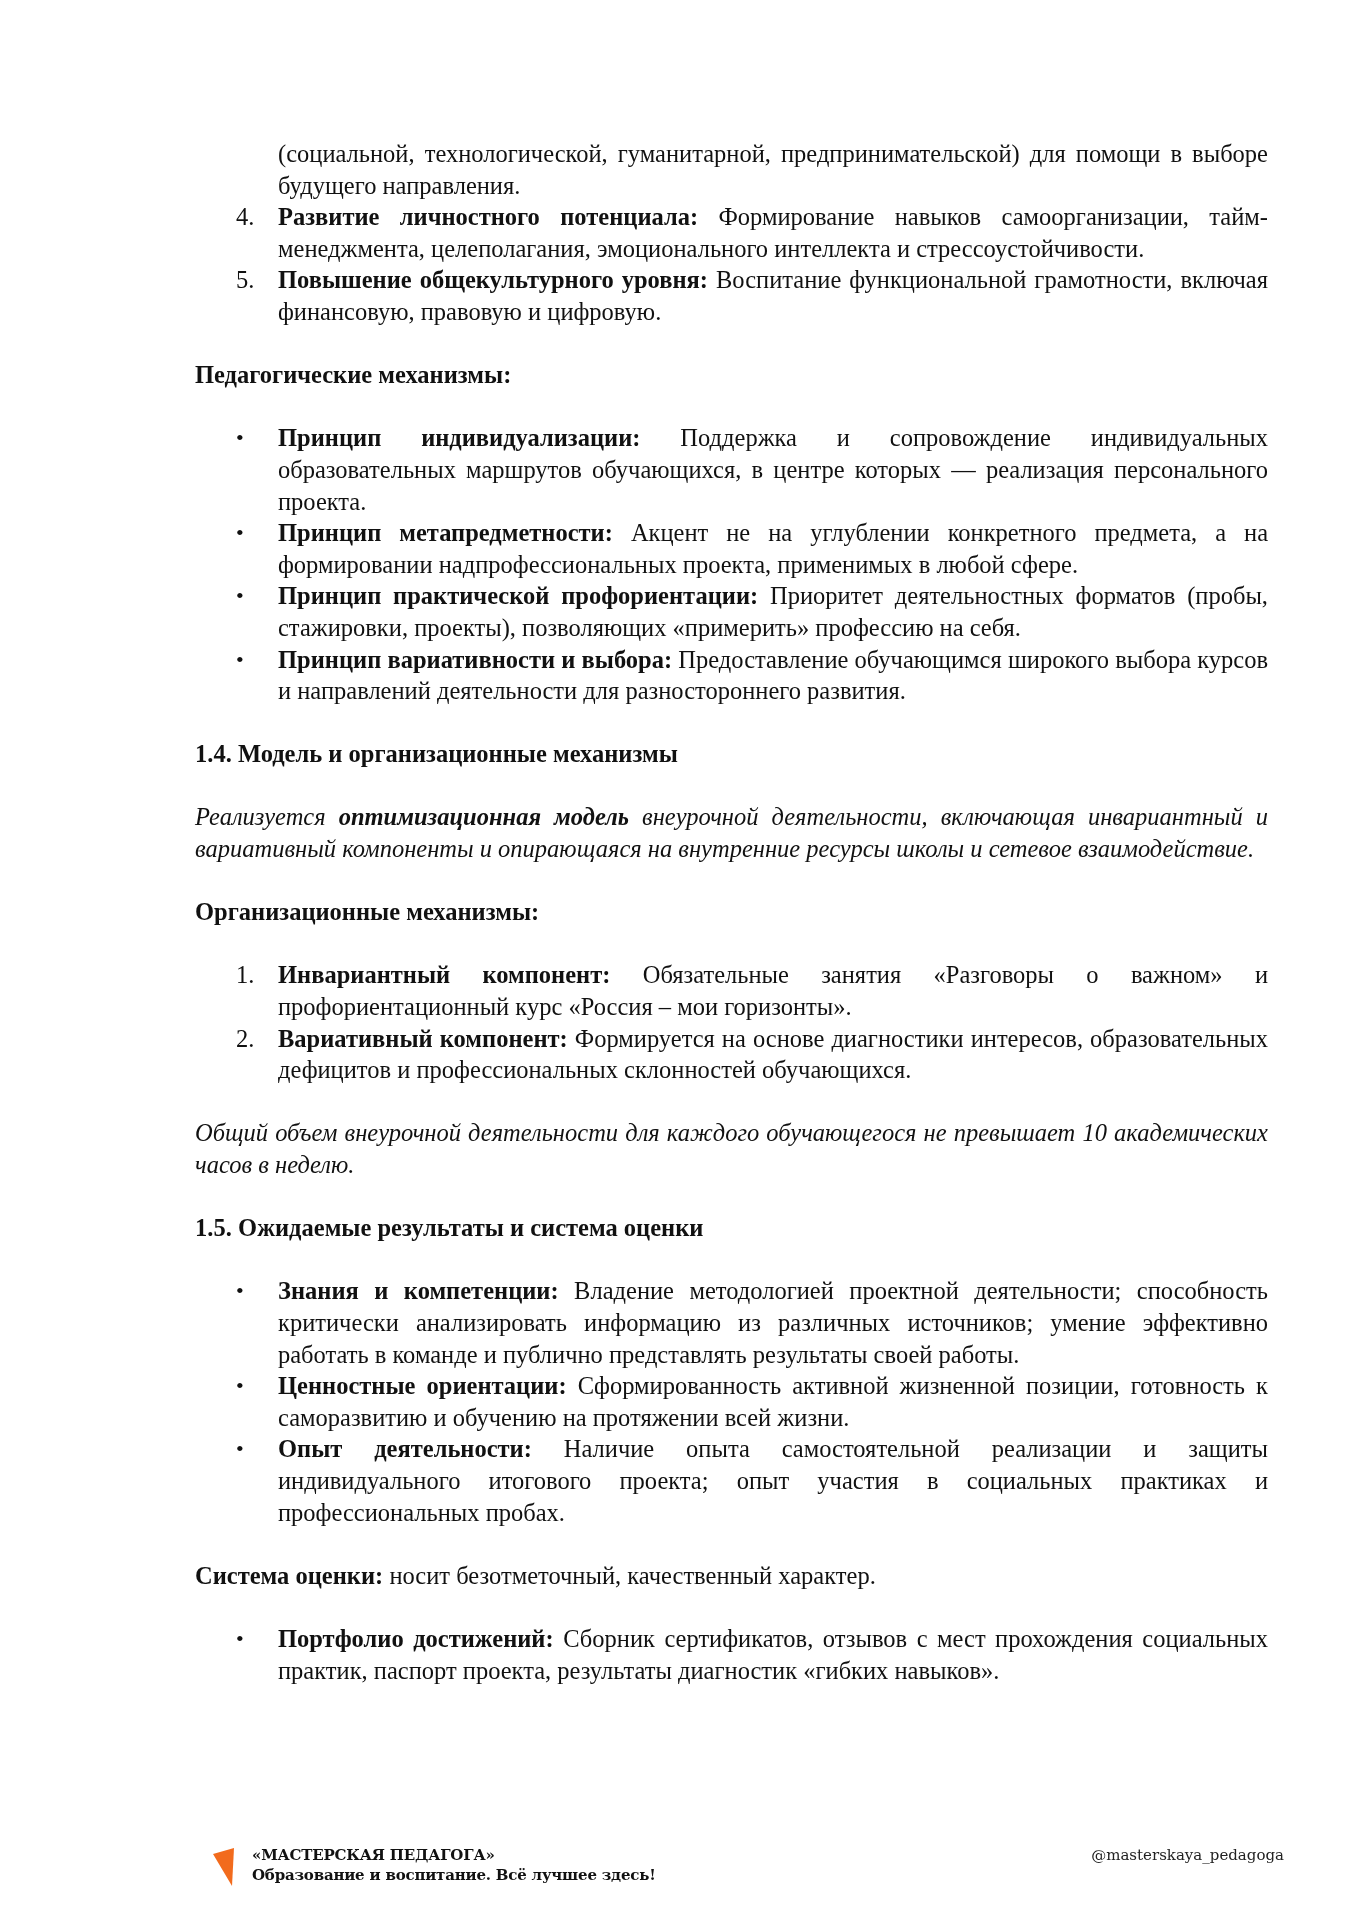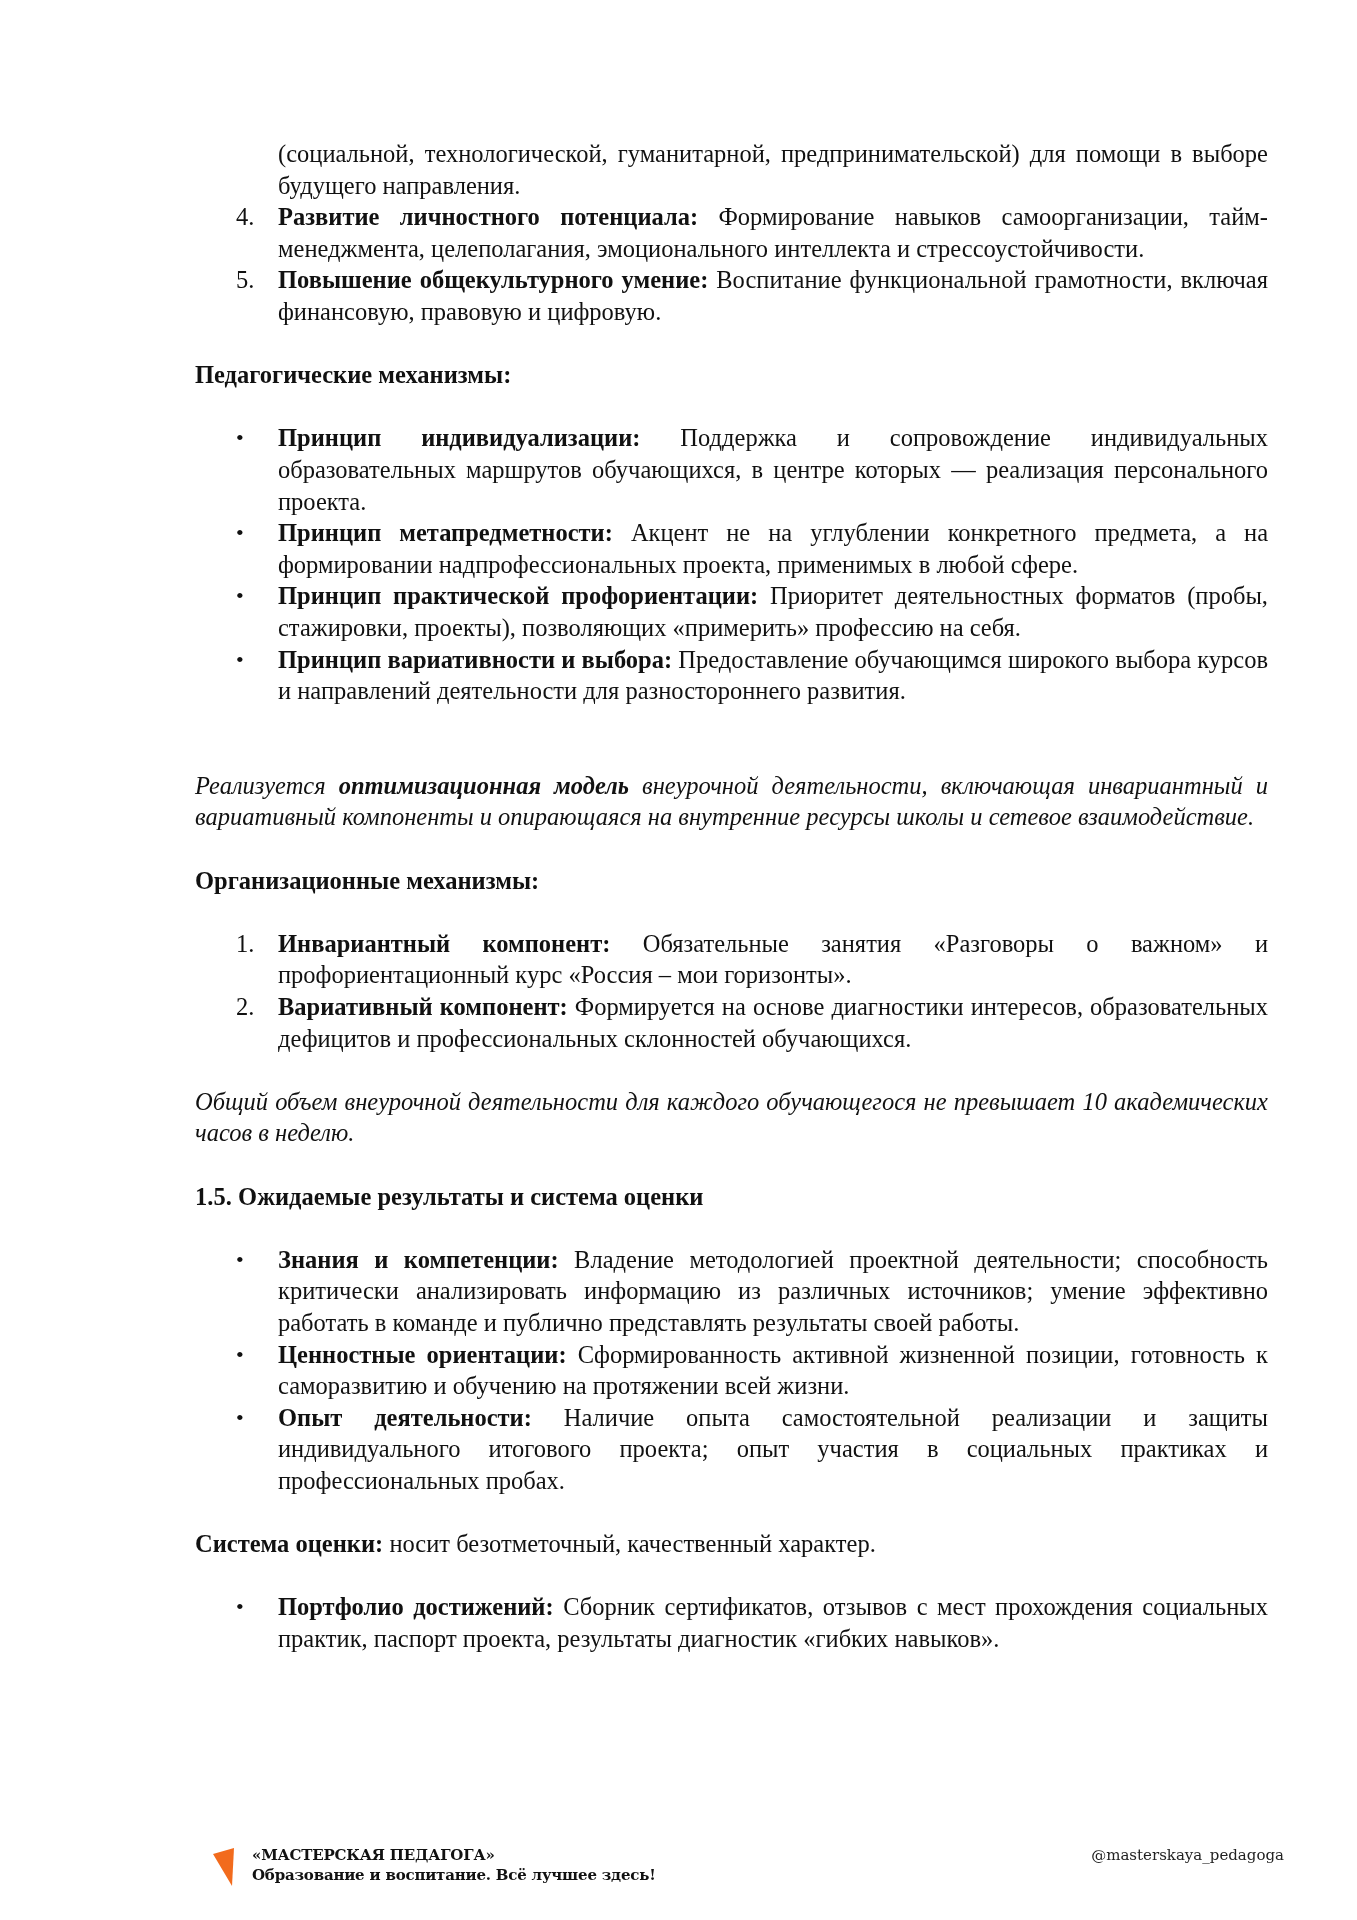--- a/index.html
+++ b/index.html
@@ -30,21 +30,21 @@
 
   <div class="cont">(социальной, технологической, гуманитарной, предпринимательской) для помощи в выборе будущего направления.</div>
 
   <ol class="list">
     <li>
       <span class="marker">4.</span>
       <b>Развитие личностного потенциала:</b><span> Формирование навыков самоорганизации, тайм-менеджмента, целеполагания, эмоционального интеллекта и стрессоустойчивости.</span>
     </li>
     <li>
       <span class="marker">5.</span>
-      <b>Повышение общекультурного умение:</b><span> Воспитание функциональной грамотности, включая финансовую, правовую и цифровую.</span>
+      <b>Повышение общекультурного уровня:</b><span> Воспитание функциональной грамотности, включая финансовую, правовую и цифровую.</span>
     </li>
   </ol>
 
   <div class="gap"></div>
   <div class="heading">Педагогические механизмы:</div>
   <div class="gap"></div>
 
   <ul class="list bullets">
     <li>
       <span class="marker">•</span>
@@ -58,20 +58,21 @@
       <span class="marker">•</span>
       <b>Принцип практической профориентации:</b><span> Приоритет деятельностных форматов (пробы, стажировки, проекты), позволяющих «примерить» профессию на себя.</span>
     </li>
     <li>
       <span class="marker">•</span>
       <b>Принцип вариативности и выбора:</b><span> Предоставление обучающимся широкого выбора курсов и направлений деятельности для разностороннего развития.</span>
     </li>
   </ul>
 
   <div class="gap"></div>
+  <div class="heading">1.4. Модель и организационные механизмы</div>
   <div class="gap"></div>
 
   <div class="just">
     <span>Реализуется </span><b>оптимизационная модель</b><span> внеурочной деятельности, включающая инвариантный и вариативный компоненты и опирающаяся на внутренние ресурсы школы и сетевое взаимодействие.</span>
   </div>
 
   <div class="gap"></div>
   <div class="heading">Организационные механизмы:</div>
   <div class="gap"></div>
 

